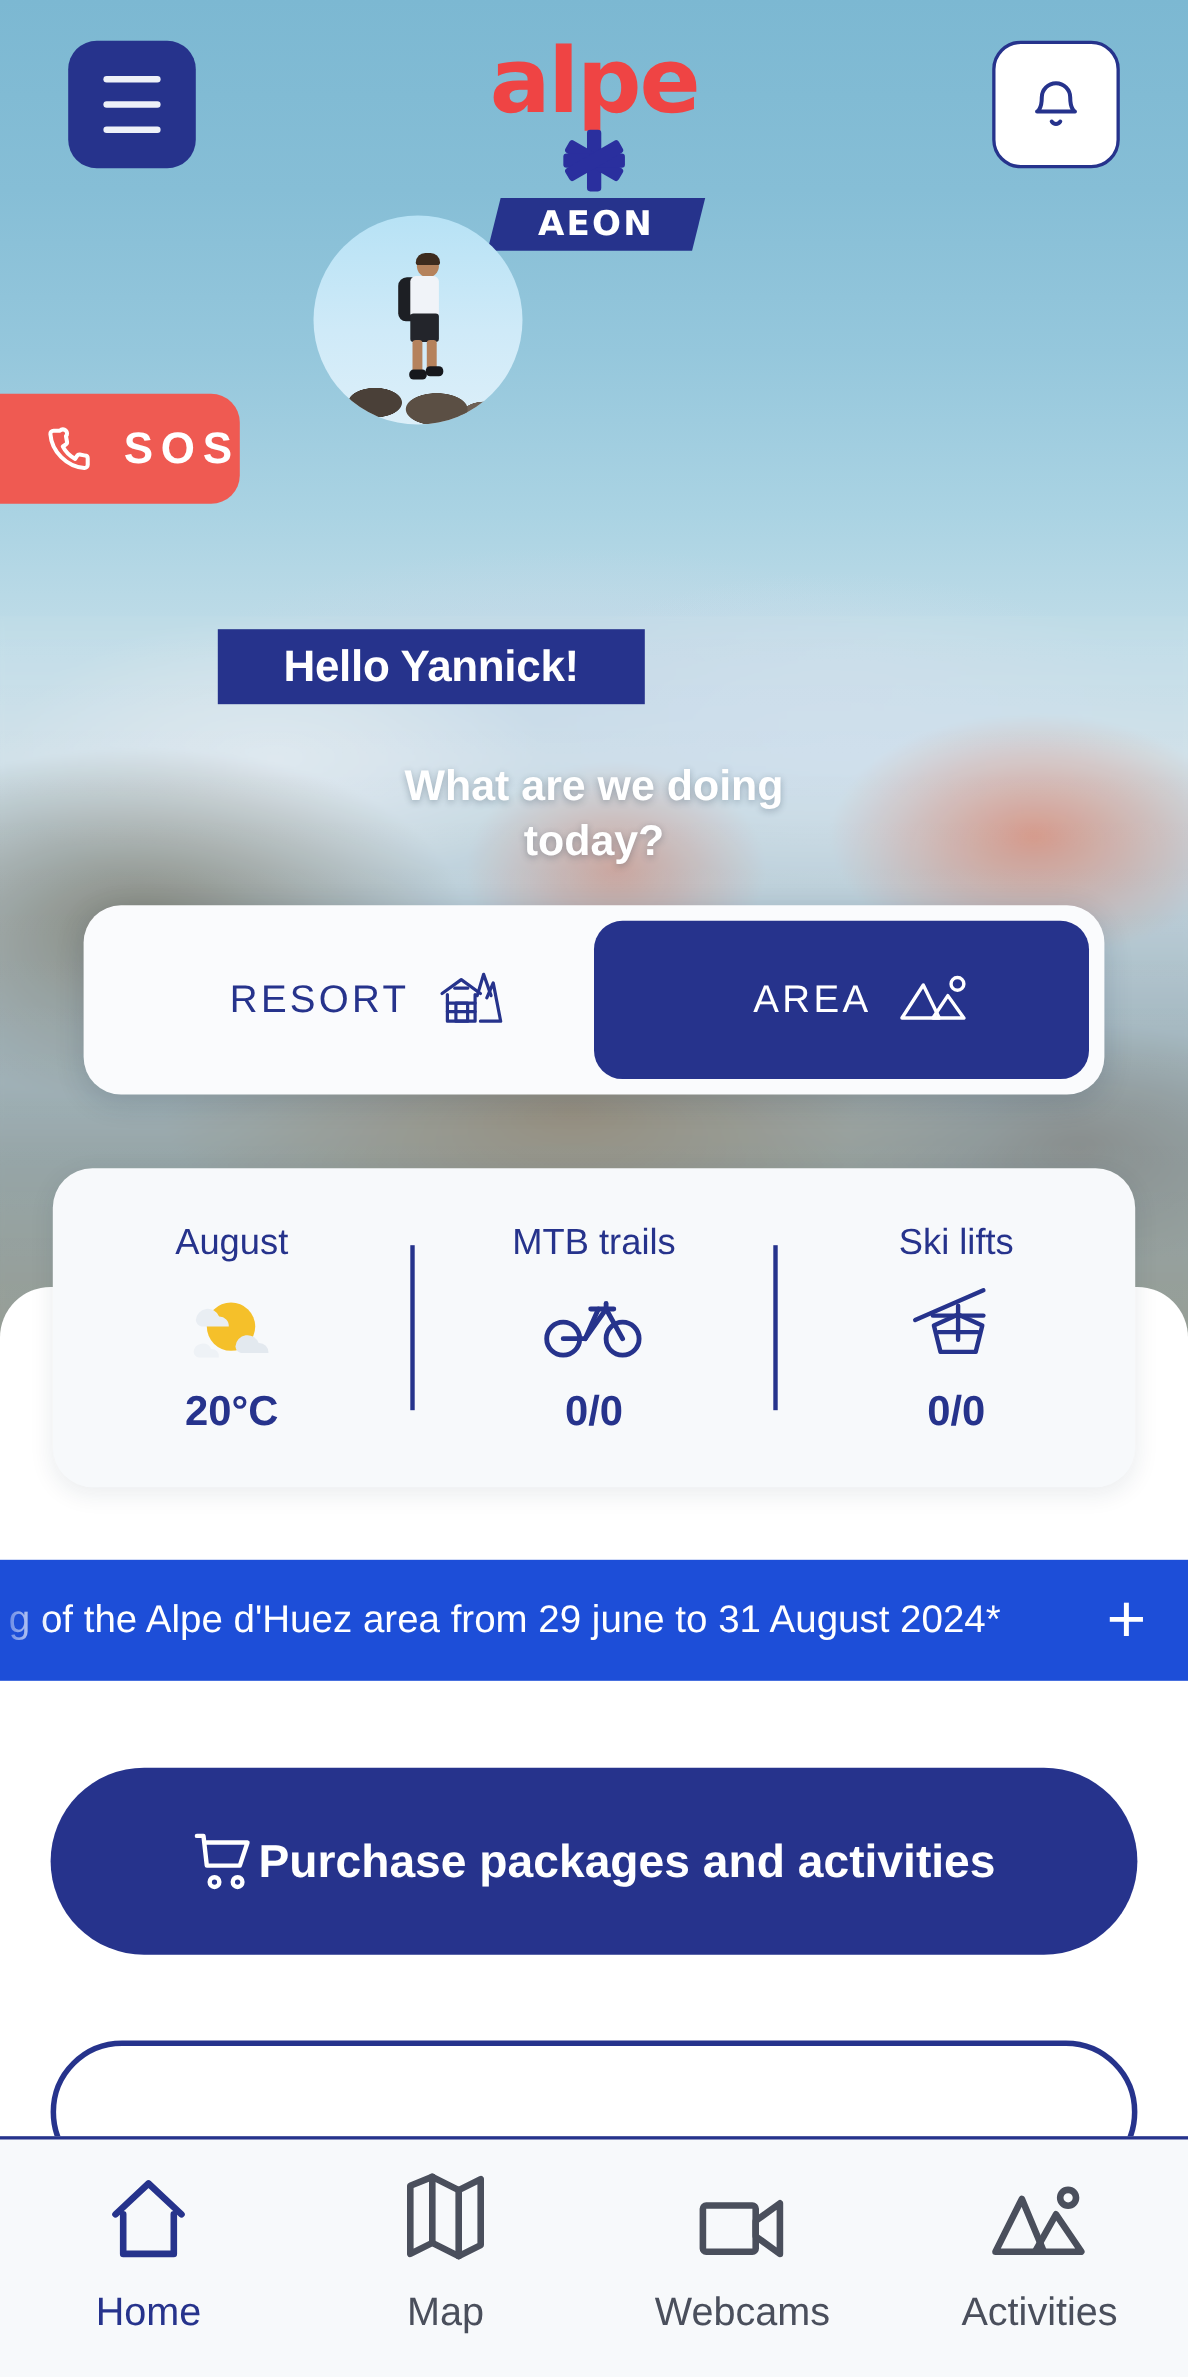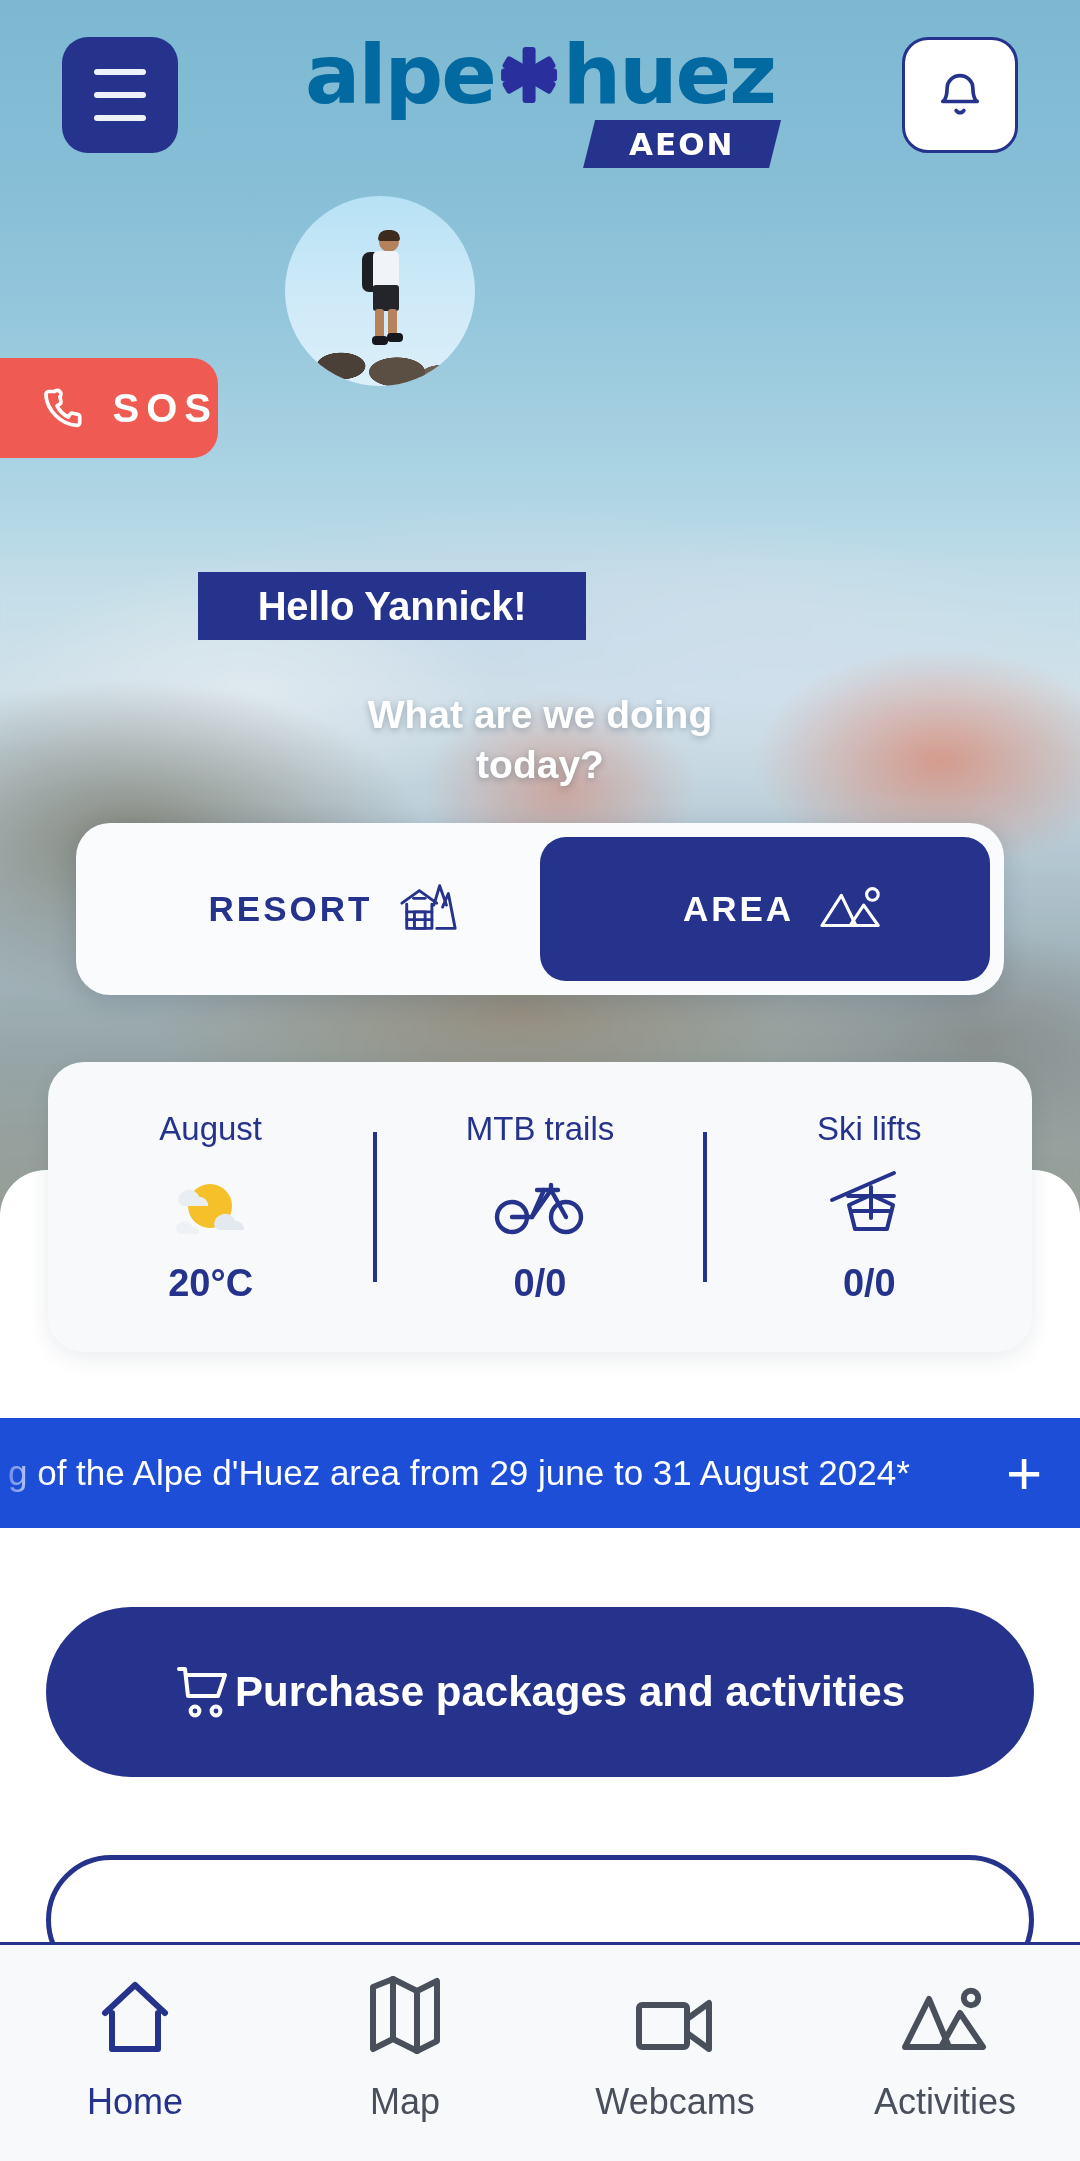--- a/index.html
+++ b/index.html
@@ -55,22 +55,22 @@
     background:#26338c; display:flex; flex-direction:column;
     align-items:center; justify-content:center; gap:17px;
     cursor:pointer; border:none;
   }
   .menu-btn span { display:block; width:52px; height:6px; border-radius:3px; background:#eef1f8; }
 
   .logo-wrap { position:absolute; left:50%; top:36px; transform:translateX(-50%); text-align:center; }
   .logo-main {
     font-family:"DejaVu Sans", sans-serif;
     font-weight:bold; font-size:82px; line-height:0.95;
-    color:#0369a1; letter-spacing:-2px;
-    display:flex; align-items:center; gap:4px;
+    color:#ef4444; letter-spacing:-2px;
+    display:flex; align-items:center; gap:4px;flex-direction:column;
   }
   .logo-star {
     display:inline-block; width:56px; height:56px; position:relative; margin:0 2px;
   }
   .logo-star::before, .logo-star::after, .logo-star i {
     content:""; position:absolute; left:50%; top:50%;
     width:13px; height:56px; background:#2a2f9e; border-radius:3px;
     transform:translate(-50%,-50%);
   }
   .logo-star::after { transform:translate(-50%,-50%) rotate(60deg); }
@@ -152,21 +152,21 @@
     position:absolute; left:76px; top:823px; width:928px; height:172px;
     background:#fafbfd; border-radius:34px;
     display:flex; align-items:center; padding:14px;
     box-shadow:0 6px 26px rgba(20,40,70,0.16);
   }
   .seg-item {
     flex:1; height:144px; border-radius:26px;
     display:flex; align-items:center; justify-content:center; gap:26px;
     cursor:pointer; border:none; background:transparent;
   }
-  .seg-item .seg-label { font-size:35px; font-weight:bold; letter-spacing:3px;margin-left:39px; }
+  .seg-item .seg-label { font-size:35px; font-weight:normal; letter-spacing:3px;margin-left:39px; }
   .seg-item.inactive .seg-label { color:#26338c; }
   .seg-item.active { background:#26338c; }
   .seg-item.active .seg-label { color:#ffffff; }
 
   
   .white-sheet {
     position:absolute; left:0; top:1170px; width:1080px; height:991px;
     background:#ffffff; border-radius:46px 46px 0 0;
   }
   .stats {
@@ -240,21 +240,20 @@
     <span></span>
   </button>
 
   <div class="logo-wrap">
     <div class="logo-main">
       <span>alpe</span>
       <span class="logo-star">
           <i></i>
           <b></b>
         </span>
-      <span>huez</span>
     </div>
     <div class="logo-sub">
       <span>AEON</span>
     </div>
   </div>
 
   <button class="bell-btn">
     <svg width="52" height="56" viewBox="0 0 24 26" fill="none" stroke="#26338c" stroke-width="1.7" stroke-linecap="round" stroke-linejoin="round">
       <path d="M6 10a6 6 0 0 1 12 0c0 5 2 6 2 6H4s2-1 2-6z"></path>
       <path d="M10.2 20.2a2.1 2.1 0 0 0 3.6 0"></path>

